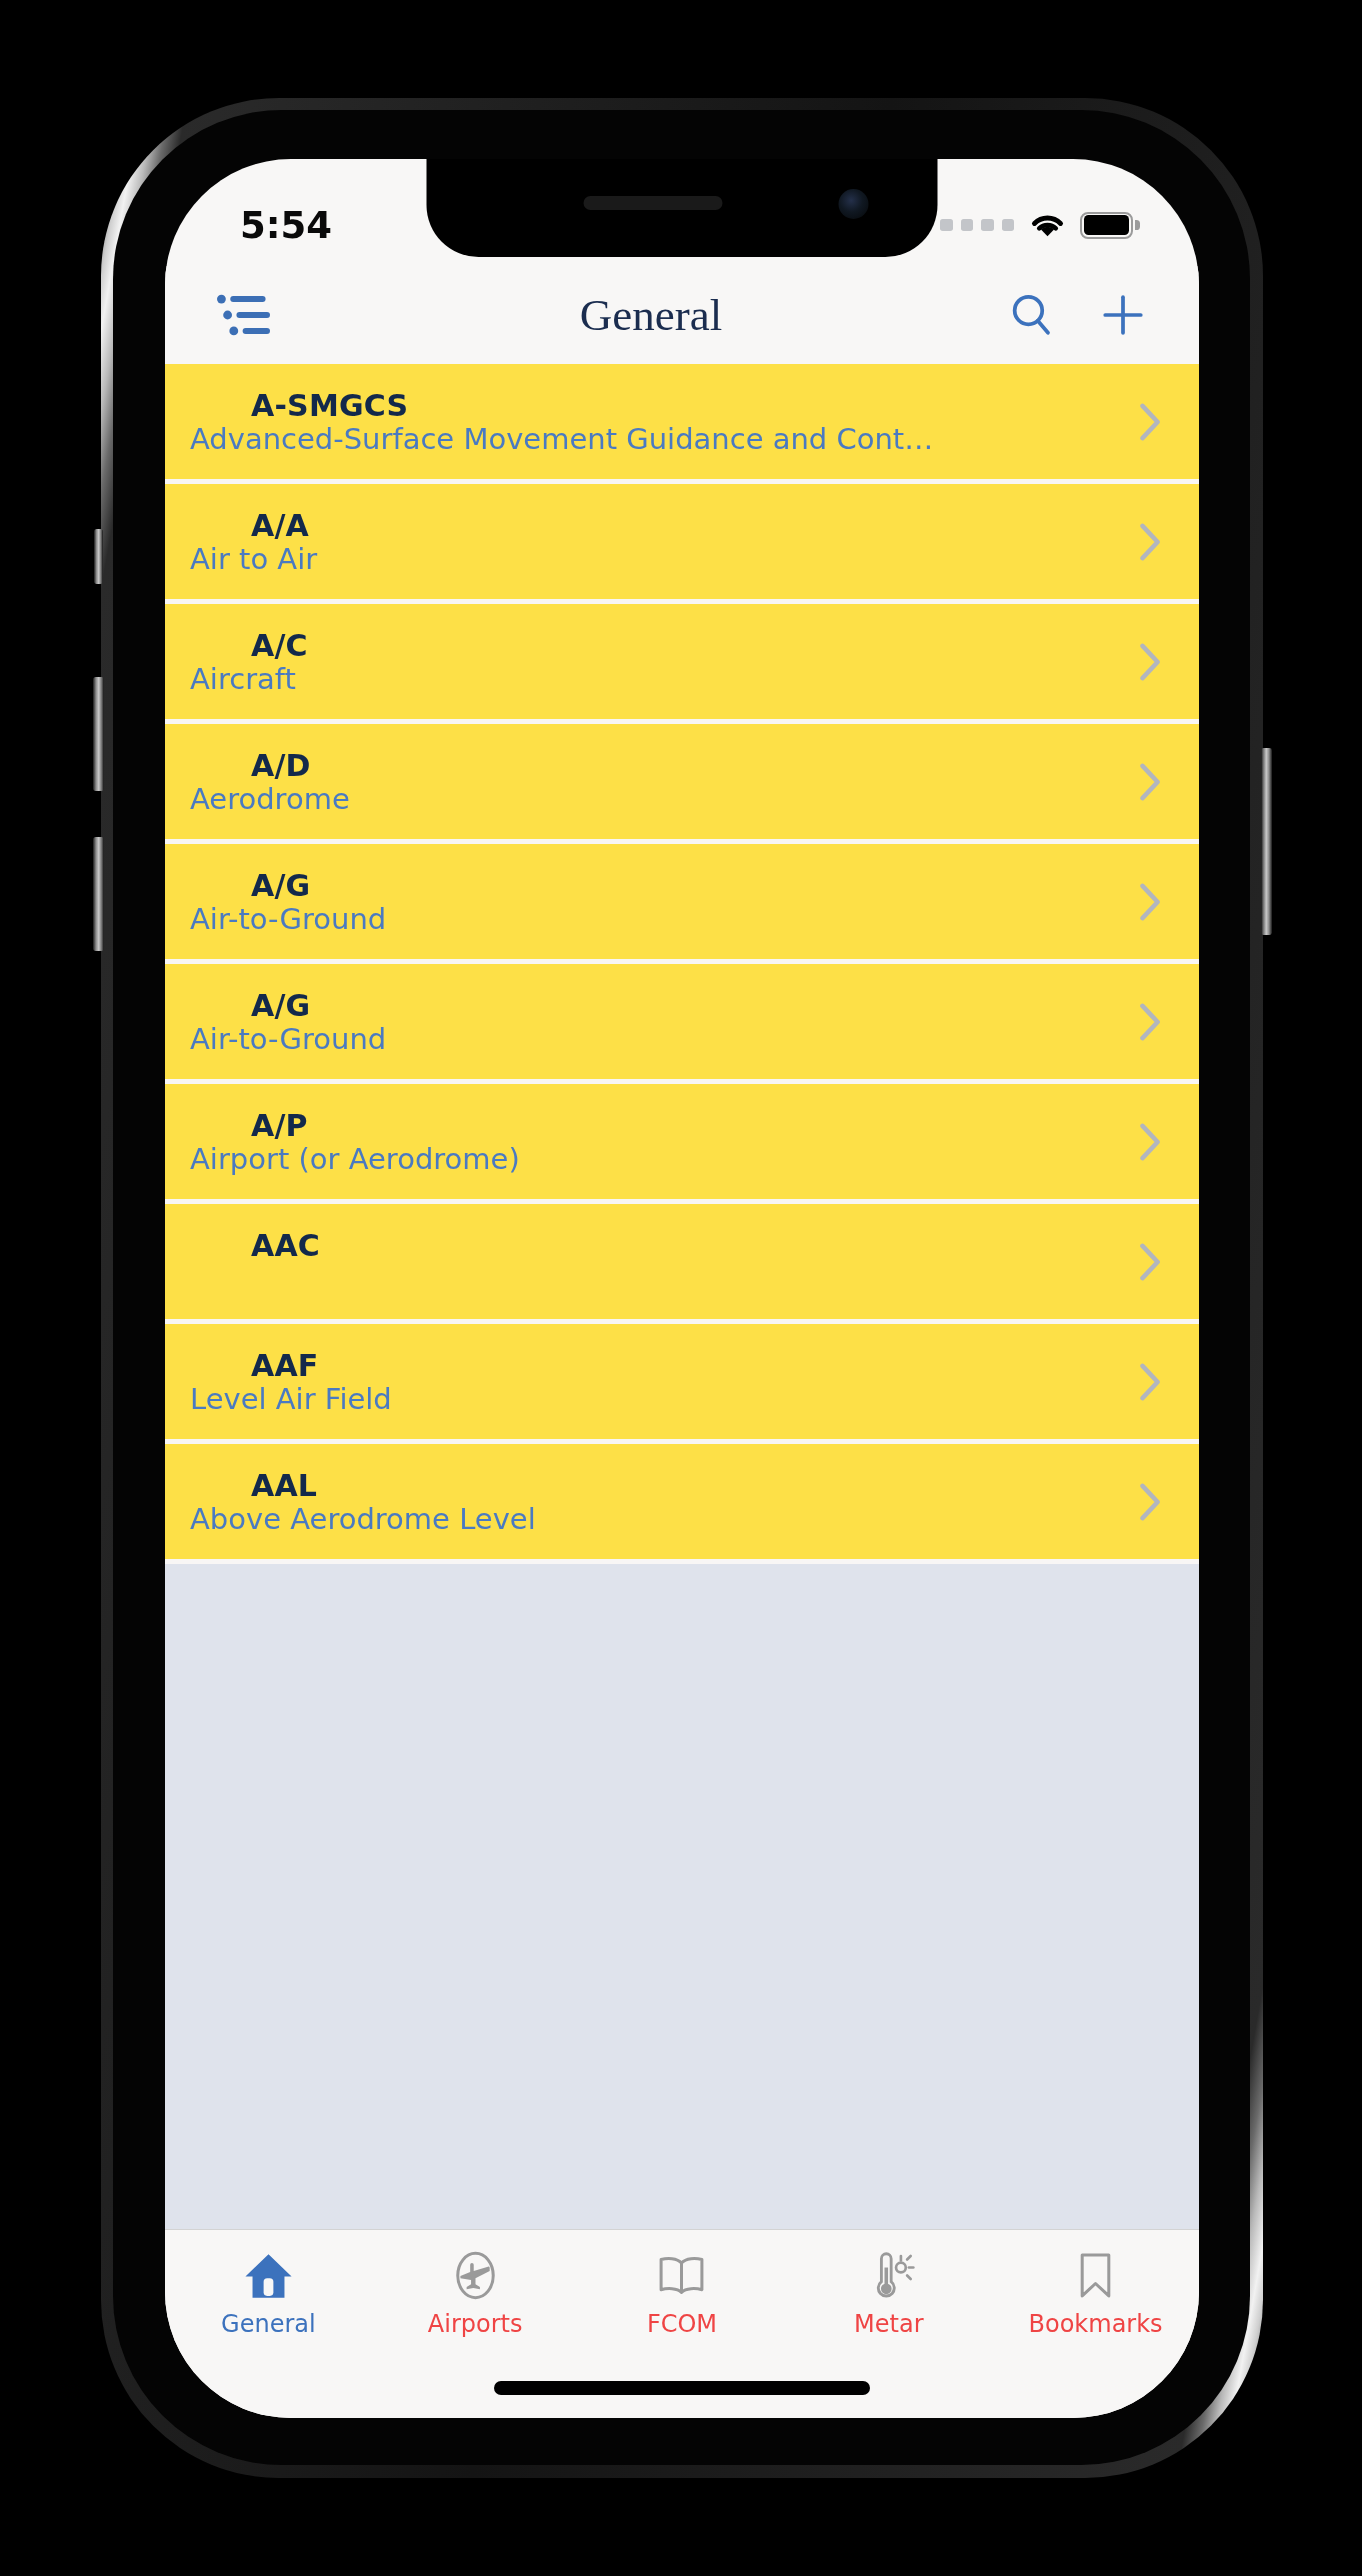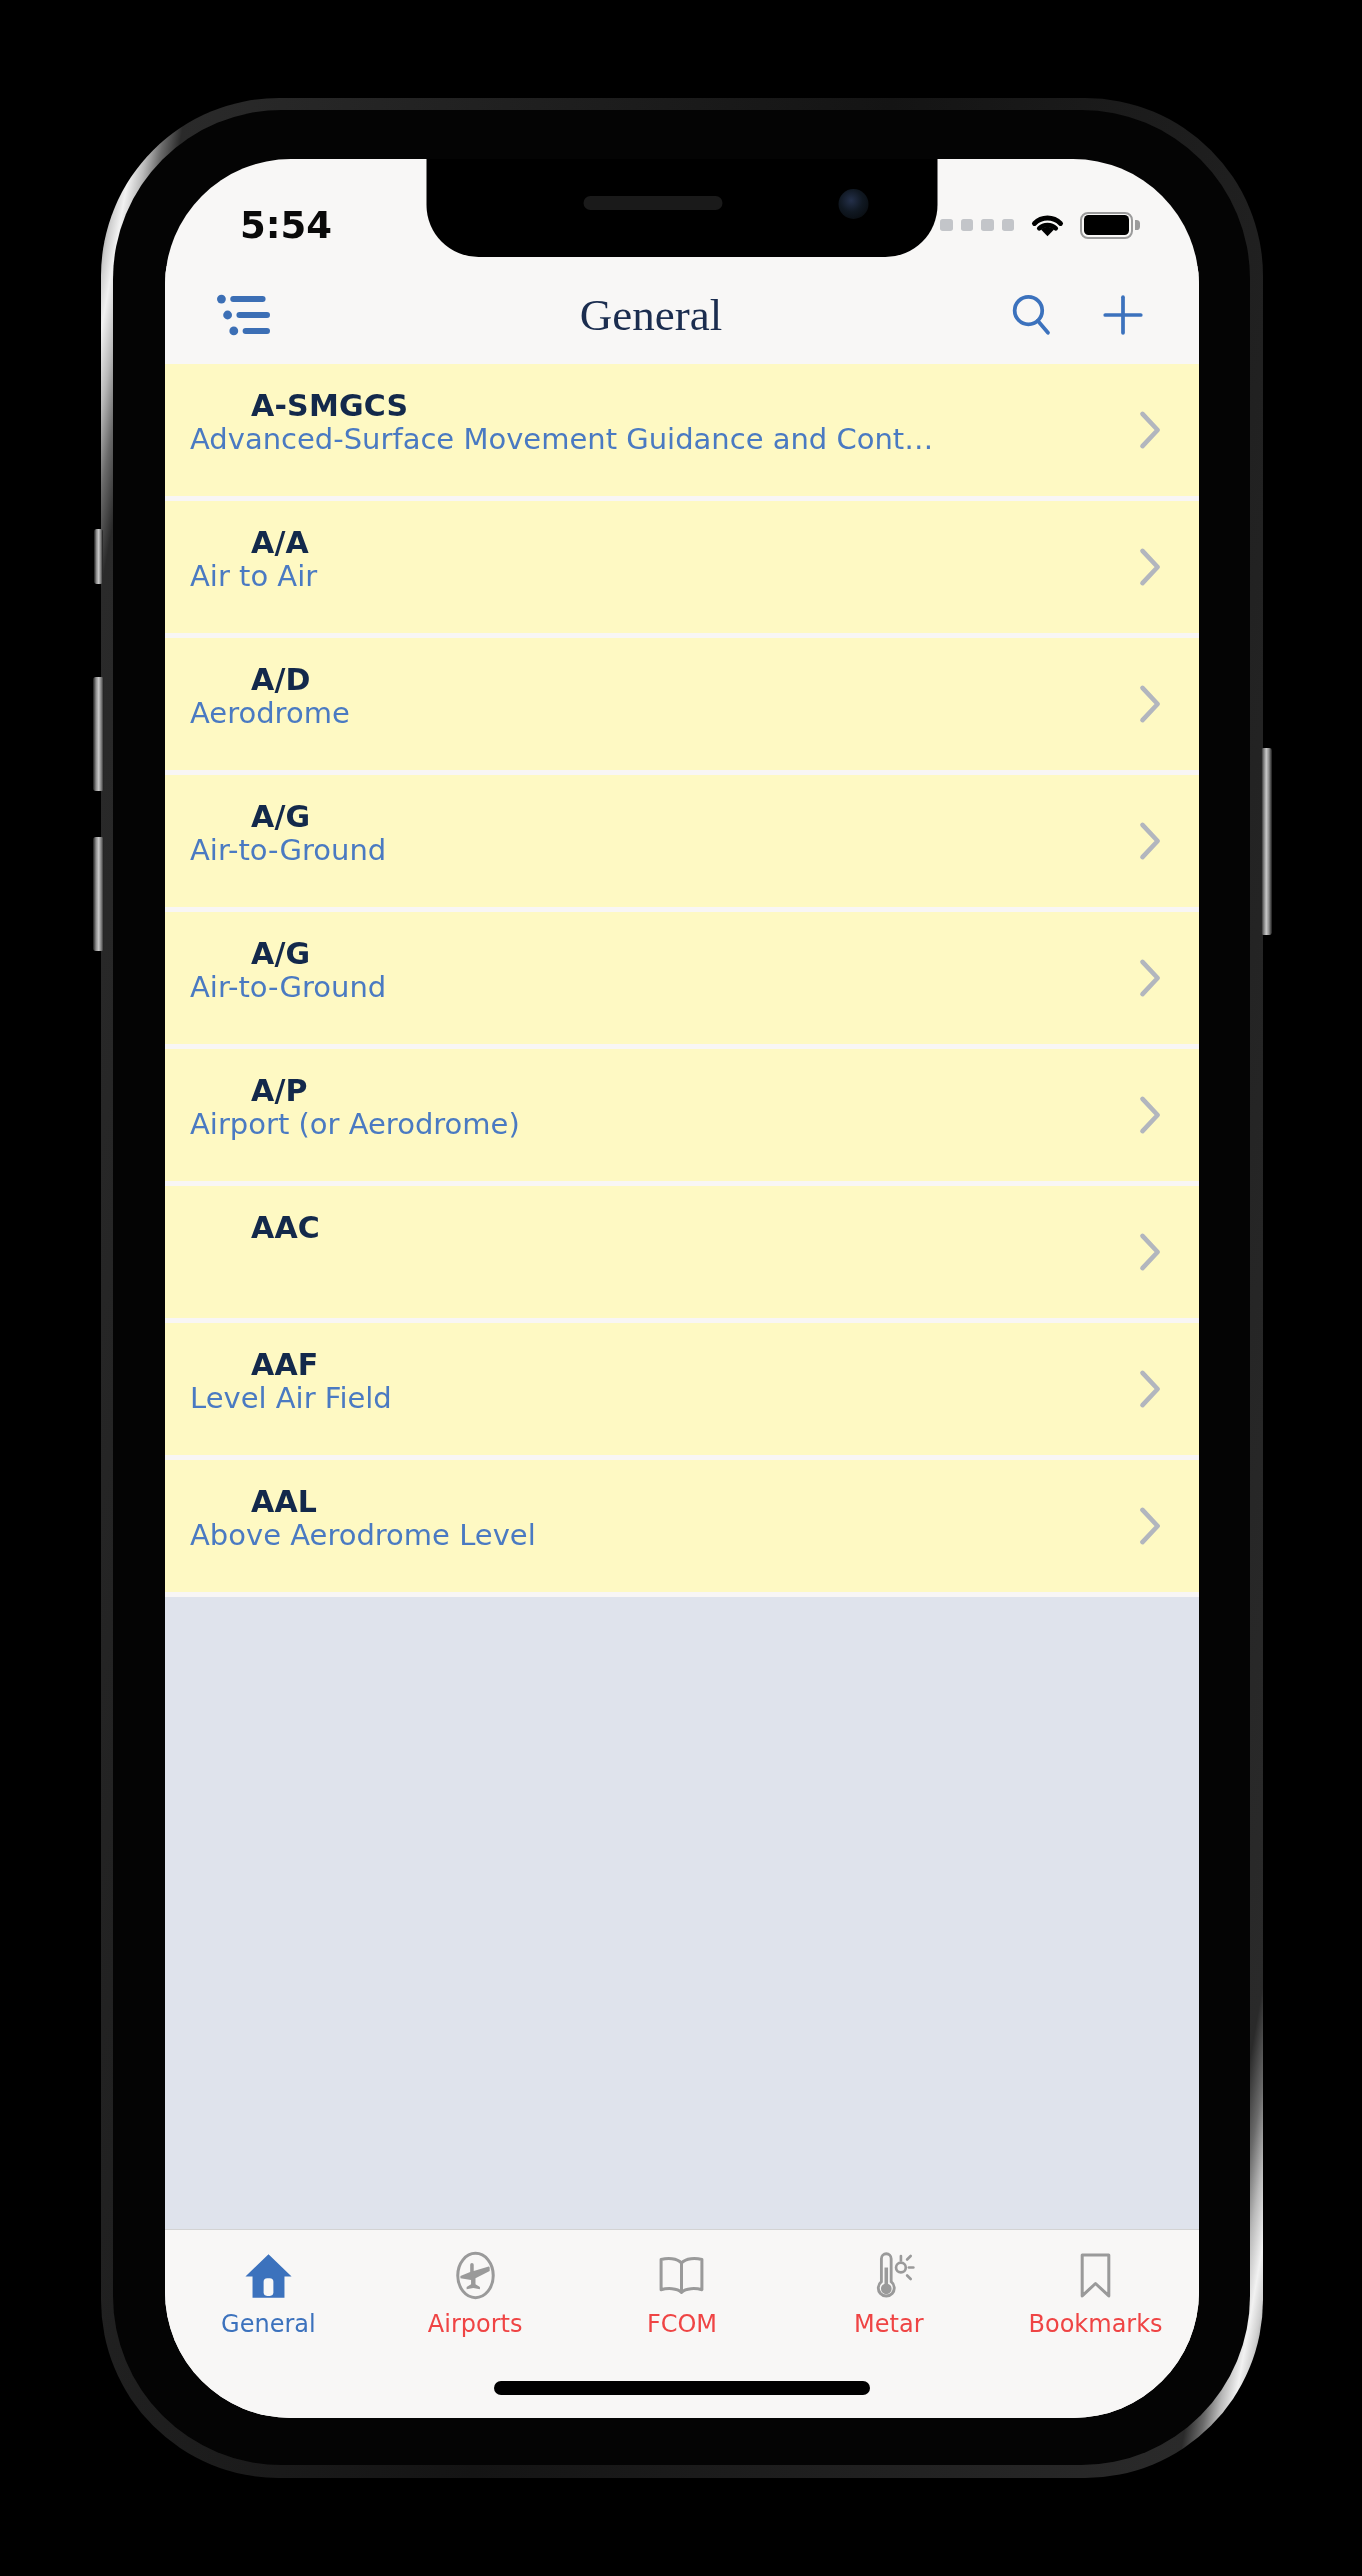--- a/index.html
+++ b/index.html
@@ -186,22 +186,22 @@
   .listwrap {
     position: absolute;
     top: 205px;
     left: 0; right: 0;
     bottom: 189px;
     background: #dfe3ec;
     overflow: hidden;
   }
   .row {
     position: relative;
-    height: 137px;
-    background: #fef9c3;
+    height: 120px;
+    background: #fde047;
     border-bottom: 5.3px solid #f8f6f5;
     padding: 0 25px 0 0;
   }
   .row-abbr {
     position: absolute;
     left: 86px;
     top: 24px;
     font-family: "DejaVu Sans", sans-serif;
     font-size: 30px;
     font-weight: bold;
@@ -345,20 +345,27 @@
   </div>
 
   <div class="row">
     <div class="row-abbr">A/A</div>
     <div class="row-desc">Air to Air</div>
     <svg class="row-chev" viewBox="0 0 28 46">
       <polyline points="5,5 22,23 5,41" stroke="#b2b6be" stroke-width="5.2" fill="none" stroke-linecap="round" stroke-linejoin="round"></polyline>
     </svg>
   </div>
 
+  <div class="row">
+    <div class="row-abbr">A/C</div>
+    <div class="row-desc">Aircraft</div>
+    <svg class="row-chev" viewBox="0 0 28 46">
+      <polyline points="5,5 22,23 5,41" stroke="#b2b6be" stroke-width="5.2" fill="none" stroke-linecap="round" stroke-linejoin="round"></polyline>
+    </svg>
+  </div>
 
   <div class="row">
     <div class="row-abbr">A/D</div>
     <div class="row-desc">Aerodrome</div>
     <svg class="row-chev" viewBox="0 0 28 46">
       <polyline points="5,5 22,23 5,41" stroke="#b2b6be" stroke-width="5.2" fill="none" stroke-linecap="round" stroke-linejoin="round"></polyline>
     </svg>
   </div>
 
   <div class="row">

